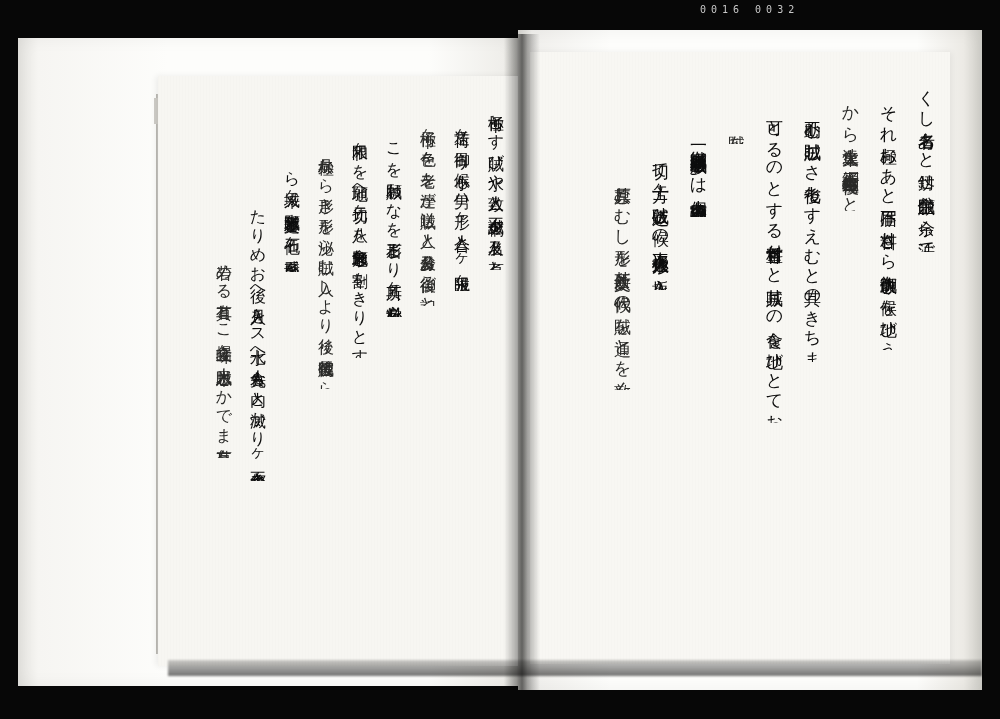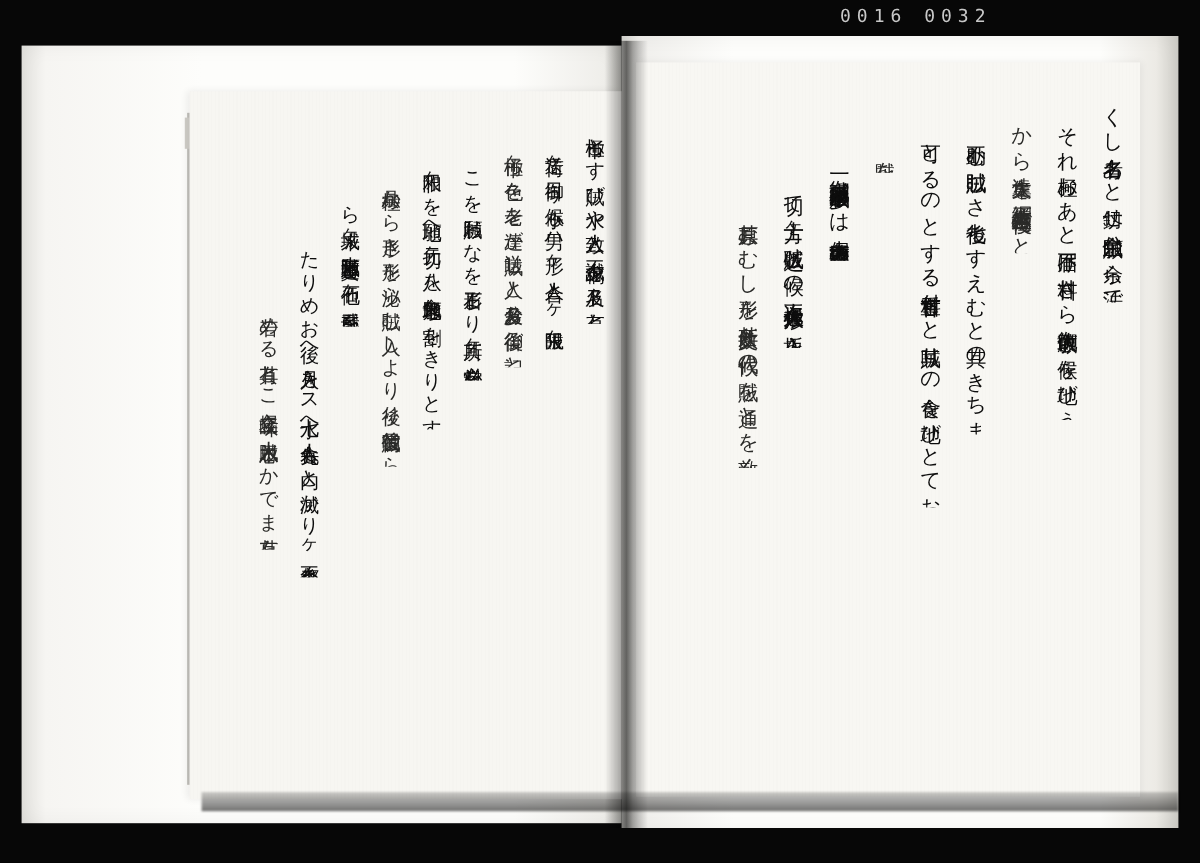--- a/index.html
+++ b/index.html
@@ -21,21 +21,21 @@
     background: #070707;
   }
 
   
   .frame-code {
     position: absolute;
     top: 4px;
     left: 700px;
     color: #d9d9d9;
     font-family: "DejaVu Sans Mono", monospace;
-    font-size: 15px;
+    font-size: 10px;
     letter-spacing: 5px;
     white-space: nowrap;
     opacity: 0.92;
   }
 
   
   .book {
     position: absolute;
     left: 18px;
     top: 30px;

